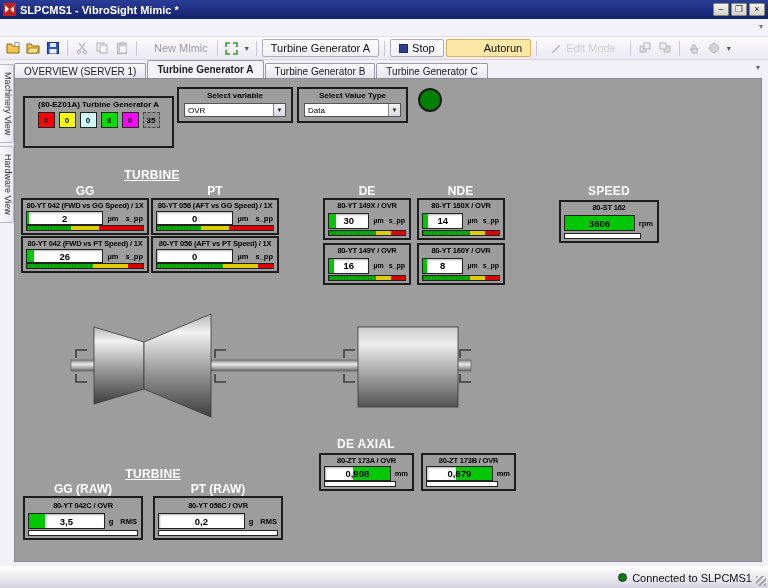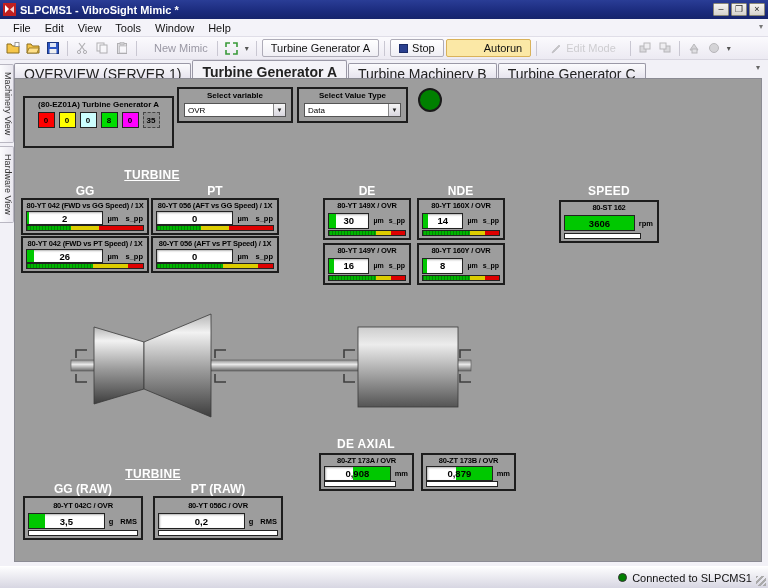--- a/index.html
+++ b/index.html
@@ -34,21 +34,21 @@
   .tbtn.ghost { border-color:transparent; background:transparent; color:#9a98a4;justify-content:space-between; }
   .dd-arrow { font-size:8px; color:#555; padding:0 2px; }
 
   
   .main { flex:1; display:flex; min-height:0; background:#f2f1f7; }
   .side-strip { width:14px; background:#f2f1f7; display:flex; flex-direction:column; padding-top:4px; gap:3px; flex-shrink:0; }
   .vtab { writing-mode:vertical-rl; font-size:9px; color:#333; background:linear-gradient(90deg,#fbfbfd,#e9e7ef);
     border:1px solid #b9b7c2; border-left:none; border-radius:0 2px 2px 0; padding:7px 0; text-align:center; }
   .content { flex:1; display:flex; flex-direction:column; min-width:0; padding:0 6px 4px 0; }
   .tabbar { height:18px; display:flex; align-items:flex-end; position:relative; }
-  .tab { font-size:14px; color:#222; background:linear-gradient(#fbfbfd,#e6e4ee); border:1px solid #9a98a6; border-bottom:none;
+  .tab { font-size:10px; color:#222; background:linear-gradient(#fbfbfd,#e6e4ee); border:1px solid #9a98a6; border-bottom:none;
     border-radius:2px 2px 0 0; padding:2px 9px 2px 9px; margin-right:1px; height:15px; white-space:nowrap; }
   .tab.active { background:#f4f3f8; font-weight:bold; height:18px; padding-top:3px; z-index:2; }
   .tab-chevron { position:absolute; right:2px; top:3px; font-size:8px; color:#666; }
 
   
   .canvas { flex:1; background:var(--canvas,#9d9d9d); position:relative; border:1px solid #8b8b93; overflow:hidden; }
   .panel { position:absolute; border:2px solid #1d1d1d; background:var(--canvas,#9d9d9d); }
   .hdr { position:absolute; color:#fff; font-weight:bold; font-size:12px; text-align:center; letter-spacing:.3px; }
   .hdr.u { text-decoration:underline; }
   .collabel { position:absolute; color:#fff; font-weight:bold; font-size:12px; text-align:center; }
@@ -145,28 +145,20 @@
     </svg>
     <span class="title-text">SLPCMS1 - VibroSight Mimic *</span>
     <div class="winbtns">
       <div class="winbtn">–</div>
       <div class="winbtn">❐</div>
       <div class="winbtn">×</div>
     </div>
   </div>
 
   <div class="menubar">
-    <span id="menubar-items" style="display:flex">
-        <span class="menu-item">File</span>
-        <span class="menu-item">Edit</span>
-        <span class="menu-item">View</span>
-        <span class="menu-item">Tools</span>
-        <span class="menu-item">Window</span>
-        <span class="menu-item">Help</span>
-      </span>
     <span class="menu-chevron">▾</span>
   </div>
 
   <div class="toolbar">
     <div class="ticon">
       <svg width="14" height="12" viewBox="0 0 14 12">
           <path d="M1,2 h4 l1.5,2 H13 V11 H1 Z" fill="#f6c64a" stroke="#8a6d1d" stroke-width="1"></path>
           <rect x="9" y="0.5" width="4" height="4" fill="#fff" stroke="#888" stroke-width="0.8"></rect>
         </svg>
     </div>
@@ -263,21 +255,21 @@
     <div class="side-strip" id="side-strip">
         <div class="vtab">Machinery View</div>
         <div class="vtab">Hardware View</div>
       </div>
 
     <div class="content">
       <div class="tabbar" id="tabbar">
 
       <div class="tab">OVERVIEW (SERVER 1)</div>
           <div class="tab active">Turbine Generator A</div>
-          <div class="tab">Turbine Machinery B</div>
+          <div class="tab">Turbine Generator B</div>
           <div class="tab">Turbine Generator C</div>
           <span class="tab-chevron">▾</span>
         </div>
 
       <div class="canvas">
 
         <div class="panel alarm-panel">
           <div class="alarm-title">(80-EZ01A) Turbine Generator A</div>
           <div class="alarm-boxes" id="alarm-boxes">
               <div class="abox" style="background: rgb(255, 0, 0);">0</div>

